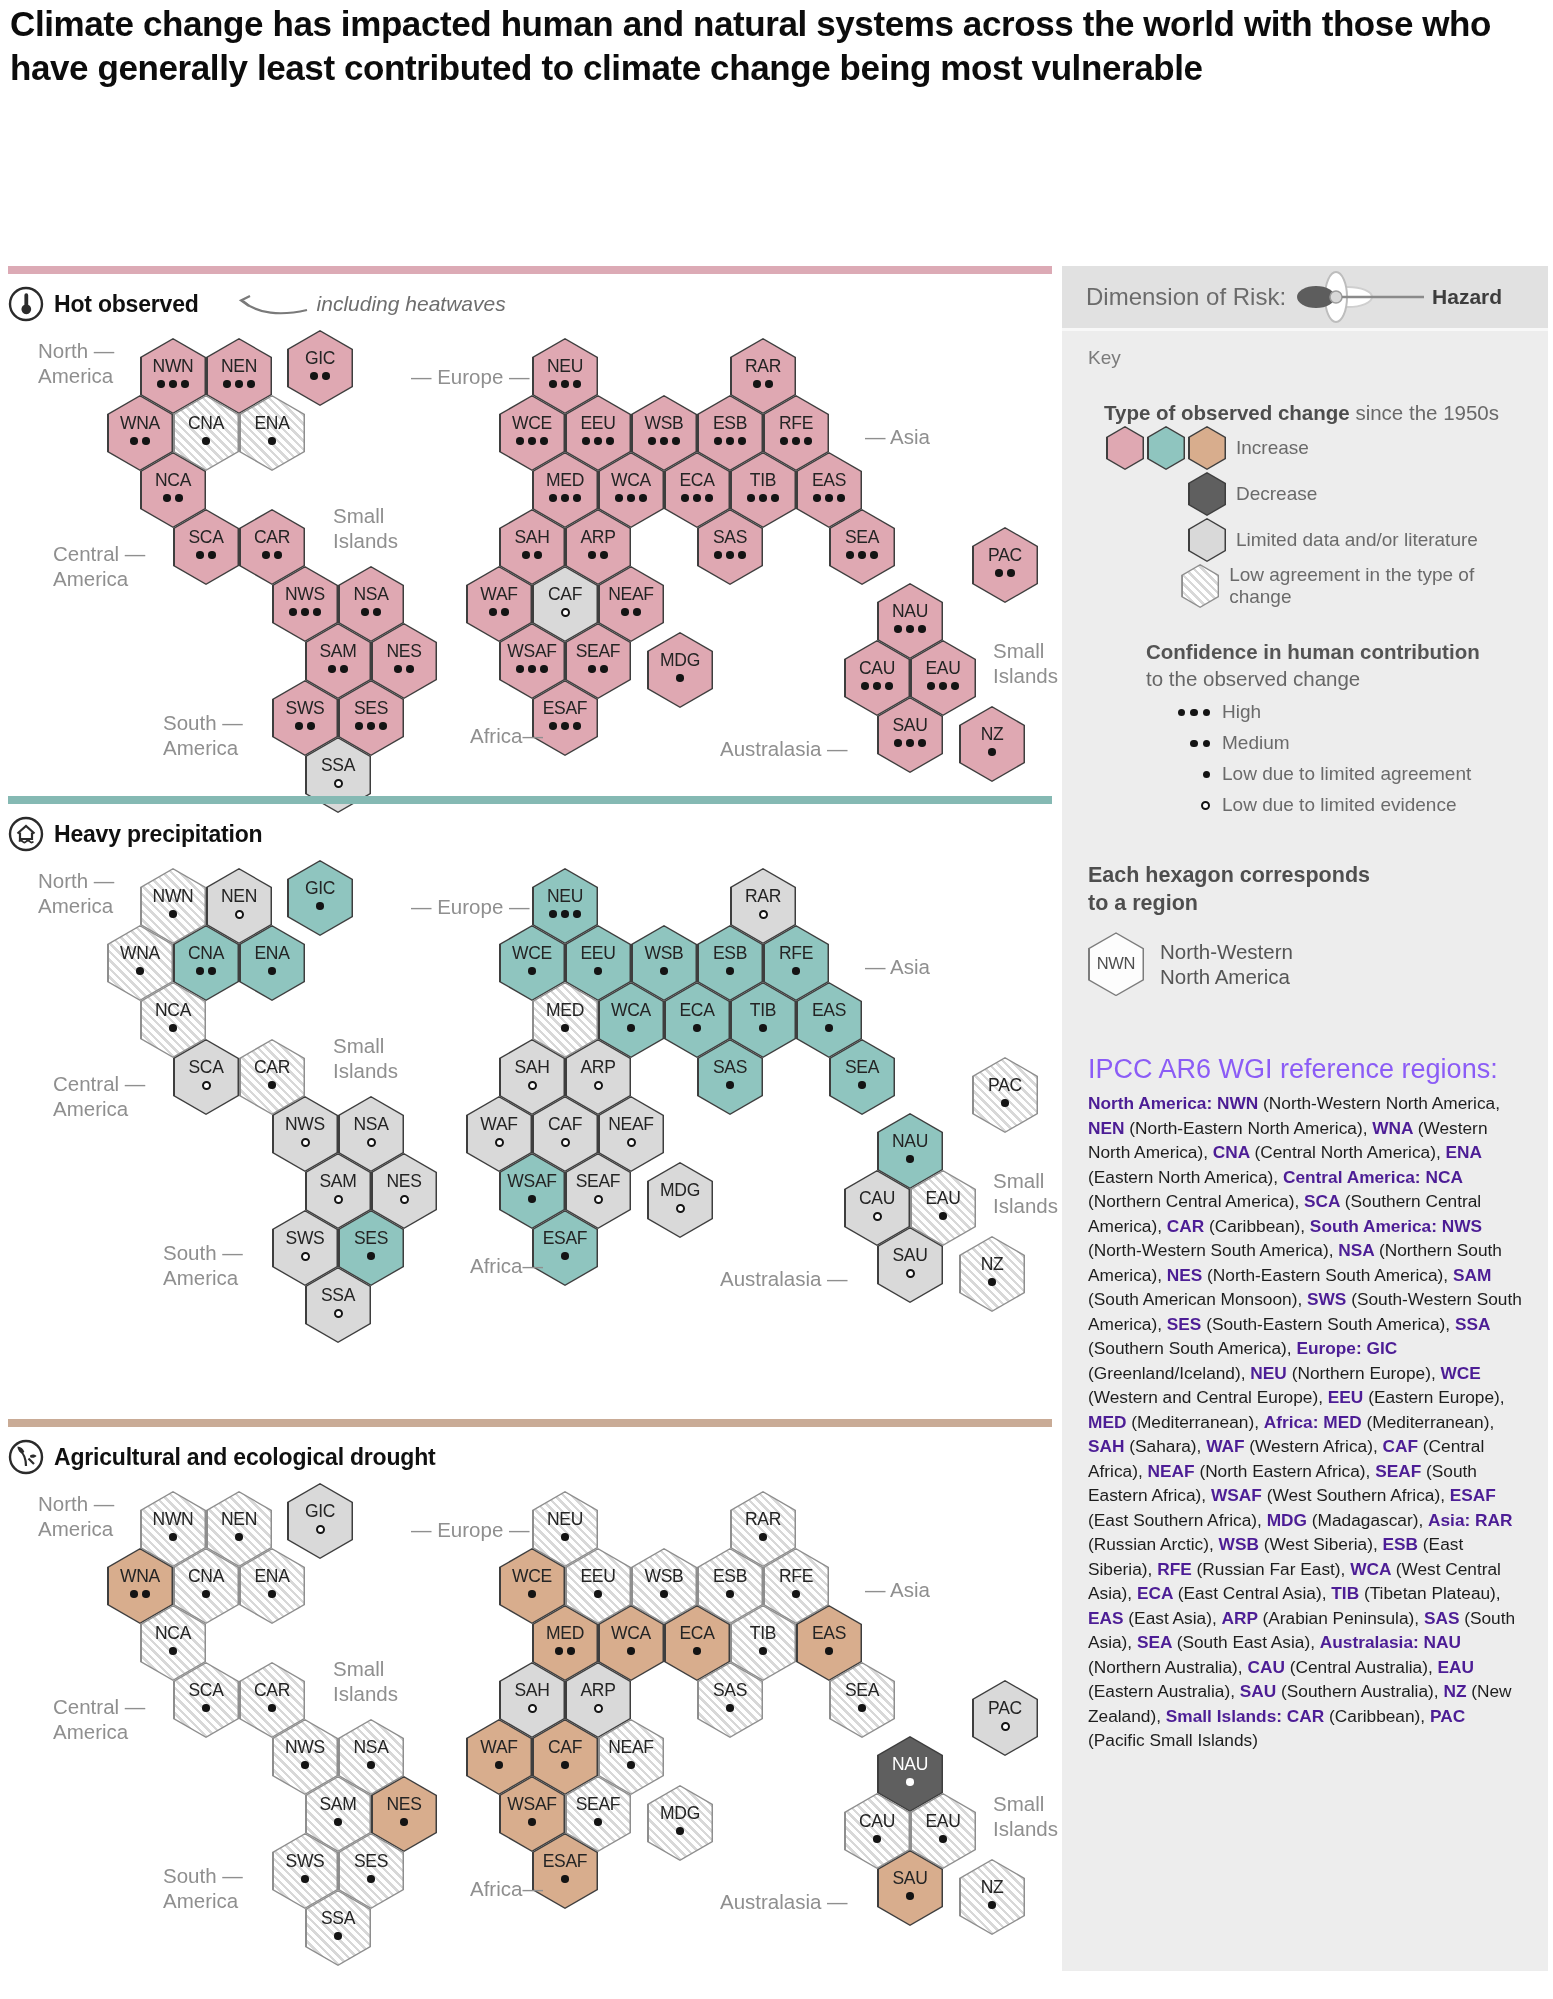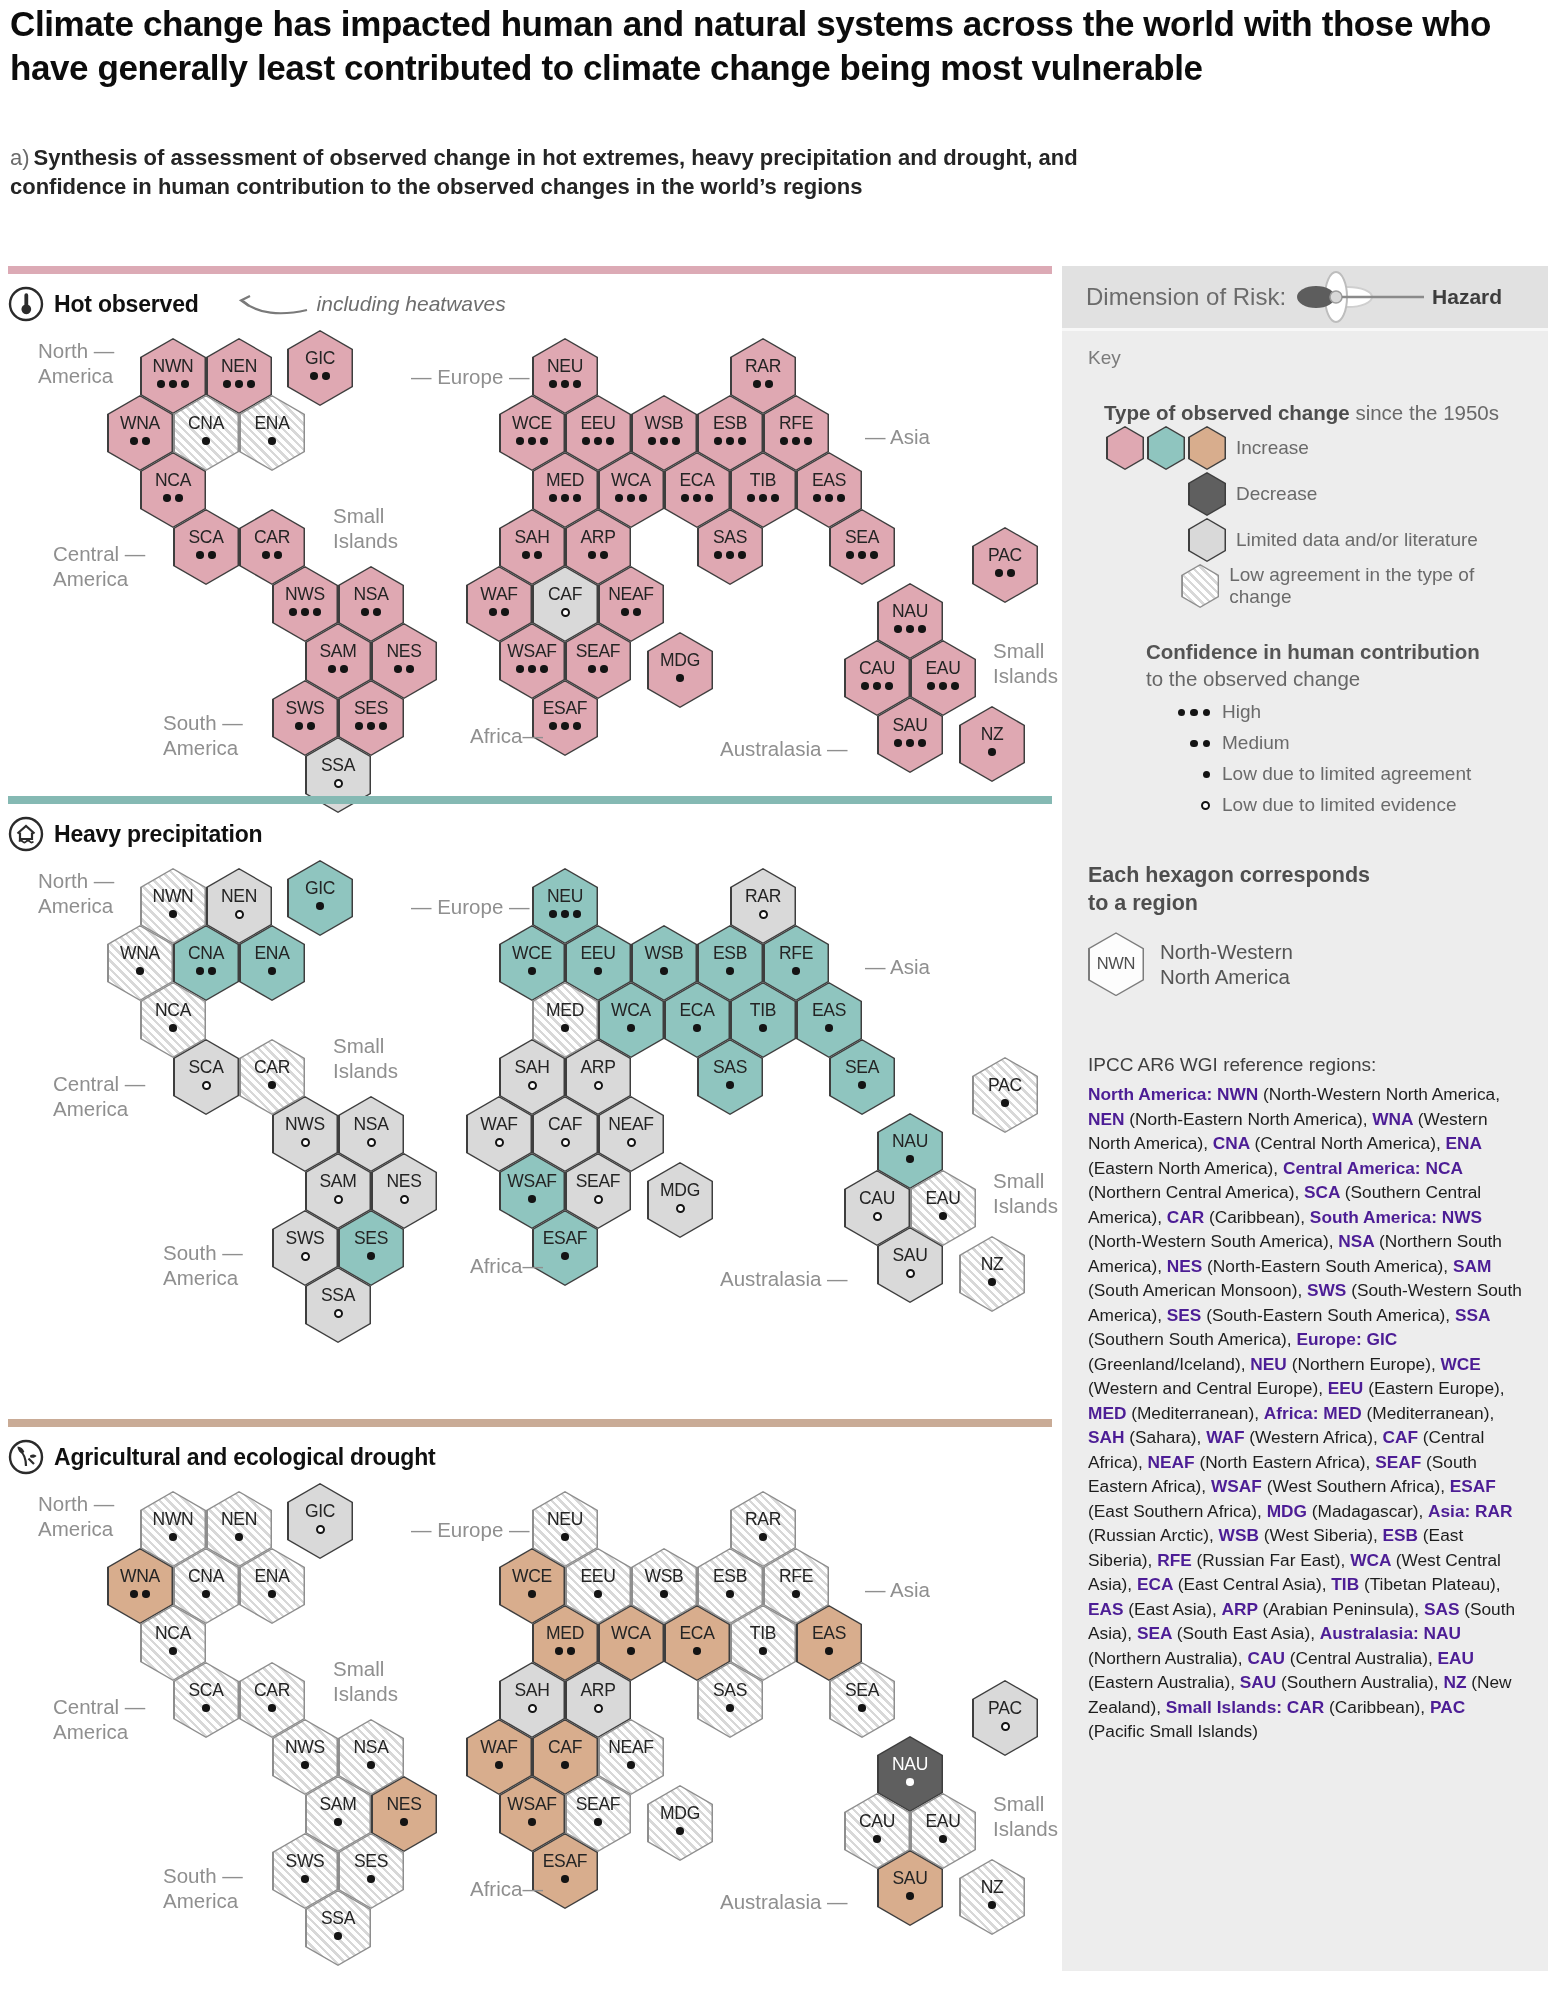--- a/index.html
+++ b/index.html
@@ -56,32 +56,29 @@
   .hex.sample .hl{top:22px;font-size:16.5px;color:#4f4f4f;}
   .conf-heading{margin-top:30px;margin-left:58px;font-size:20.5px;line-height:1.3;}
   .conf-heading .l1{font-weight:bold;color:#545454;}
   .conf-heading .l2{color:#666;}
   .conf-row{display:flex;align-items:center;margin-top:9px;}
   .conf-dots{width:122px;display:flex;justify-content:flex-end;gap:5px;align-items:center;}
   .conf-label{margin-left:12px;font-size:19px;color:#6a6a6a;}
   .each-heading{margin-top:46px;font-size:21.5px;font-weight:bold;color:#4e4e4e;line-height:1.3;white-space:pre-line;}
   .sample-row{display:flex;align-items:center;gap:16px;margin-top:14px;}
   .sample-label{font-size:20.5px;color:#555;line-height:1.25;white-space:pre-line;}
-  .ref-heading{margin-top:58px;font-size:19px;color:#404040;}
+  .ref-heading{margin-top:58px;font-size:27px;color:#8b5cf6;}
   #ref-paragraph{margin:6px 0 0 0;font-size:17.3px;line-height:24.5px;color:#1d1d1d;}
   #ref-paragraph b{color:#4c1d95;}
 </style>
 </head>
 <body>
 
 <div id="page">
   <h1 id="figure-title">Climate change has impacted human and natural systems across the world with those who have generally least contributed to climate change being most vulnerable</h1>
-  <div id="figure-subtitle">
-    <span class="pfx">a)</span><span>Synthesis of assessment of observed change in hot extremes, heavy precipitation and drought, and confidence in human contribution to the observed changes in the world’s regions</span>
-  </div>
 
   <section class="panel" id="panel-hot">
     <div class="bar" style="background: rgb(220, 170, 181);"></div>
     <div class="head">
       <span class="head-icon">
         <svg width="36" height="36" viewBox="0 0 36 36">
           <circle cx="18" cy="18" r="16" fill="none" stroke="#2b2b2b" stroke-width="2.4"></circle>
           <path fill="#2b2b2b" d="M16.4 9.2a1.9 1.9 0 0 1 3.8 0v9.6a4.9 4.9 0 1 1-3.8 0z"></path>
         </svg>
       </span>

